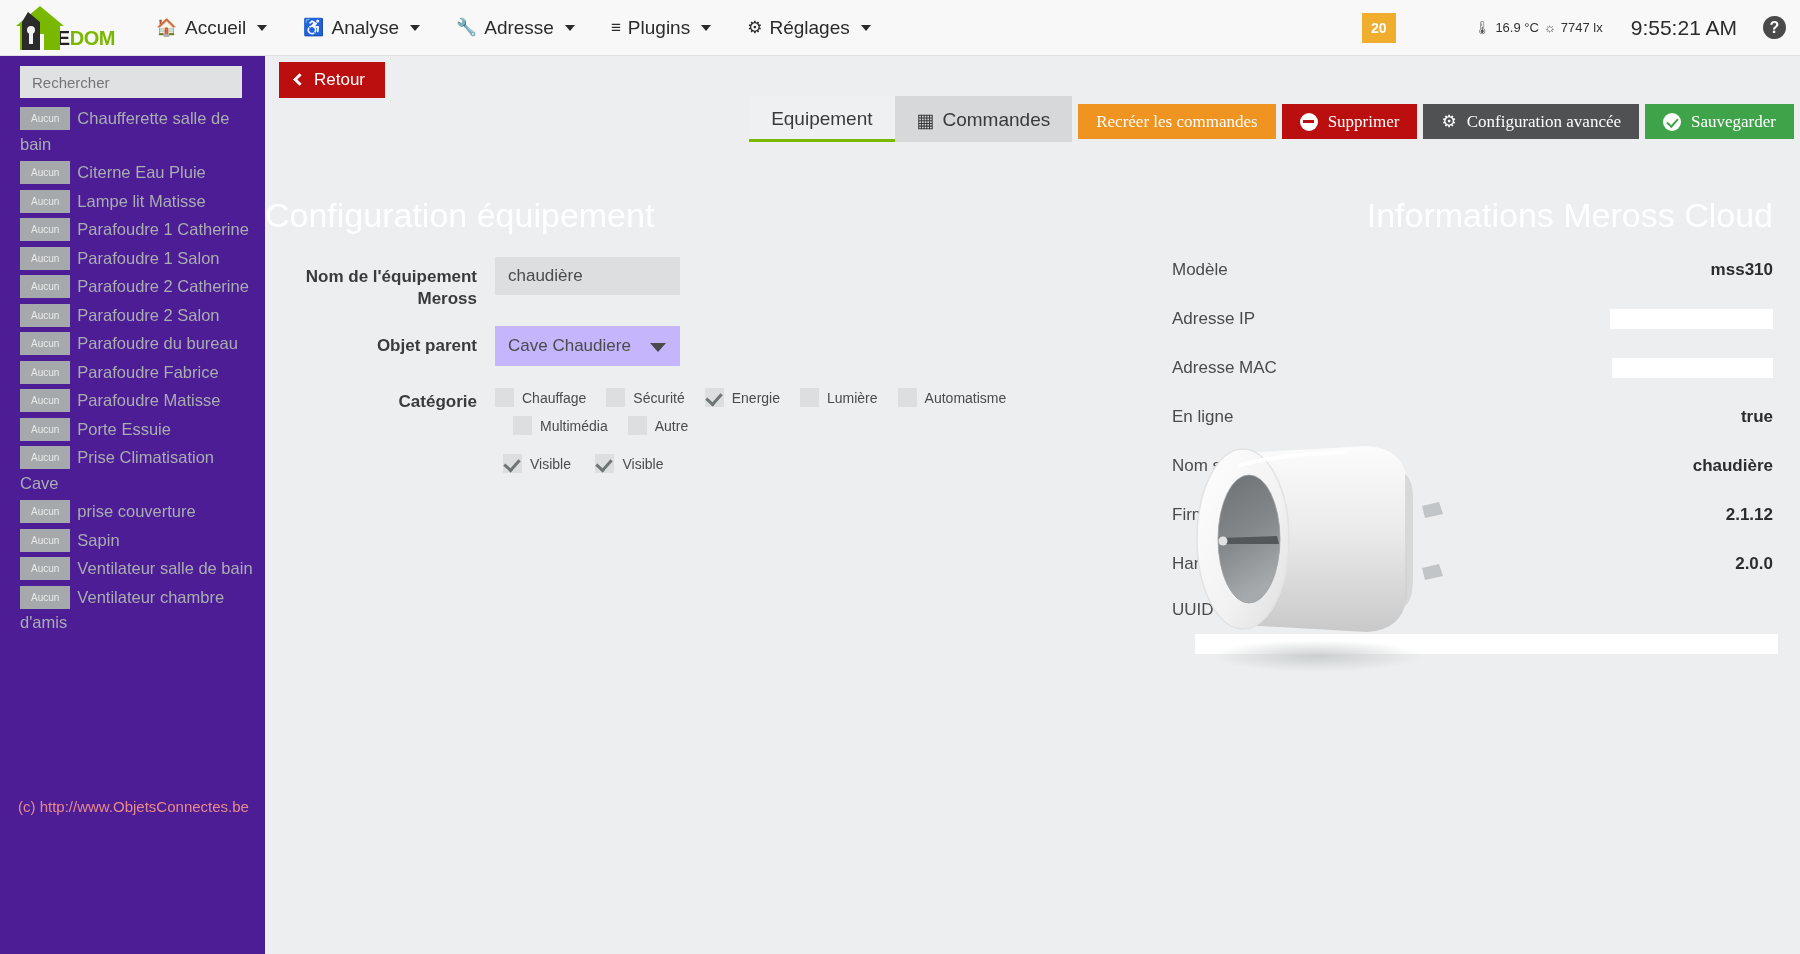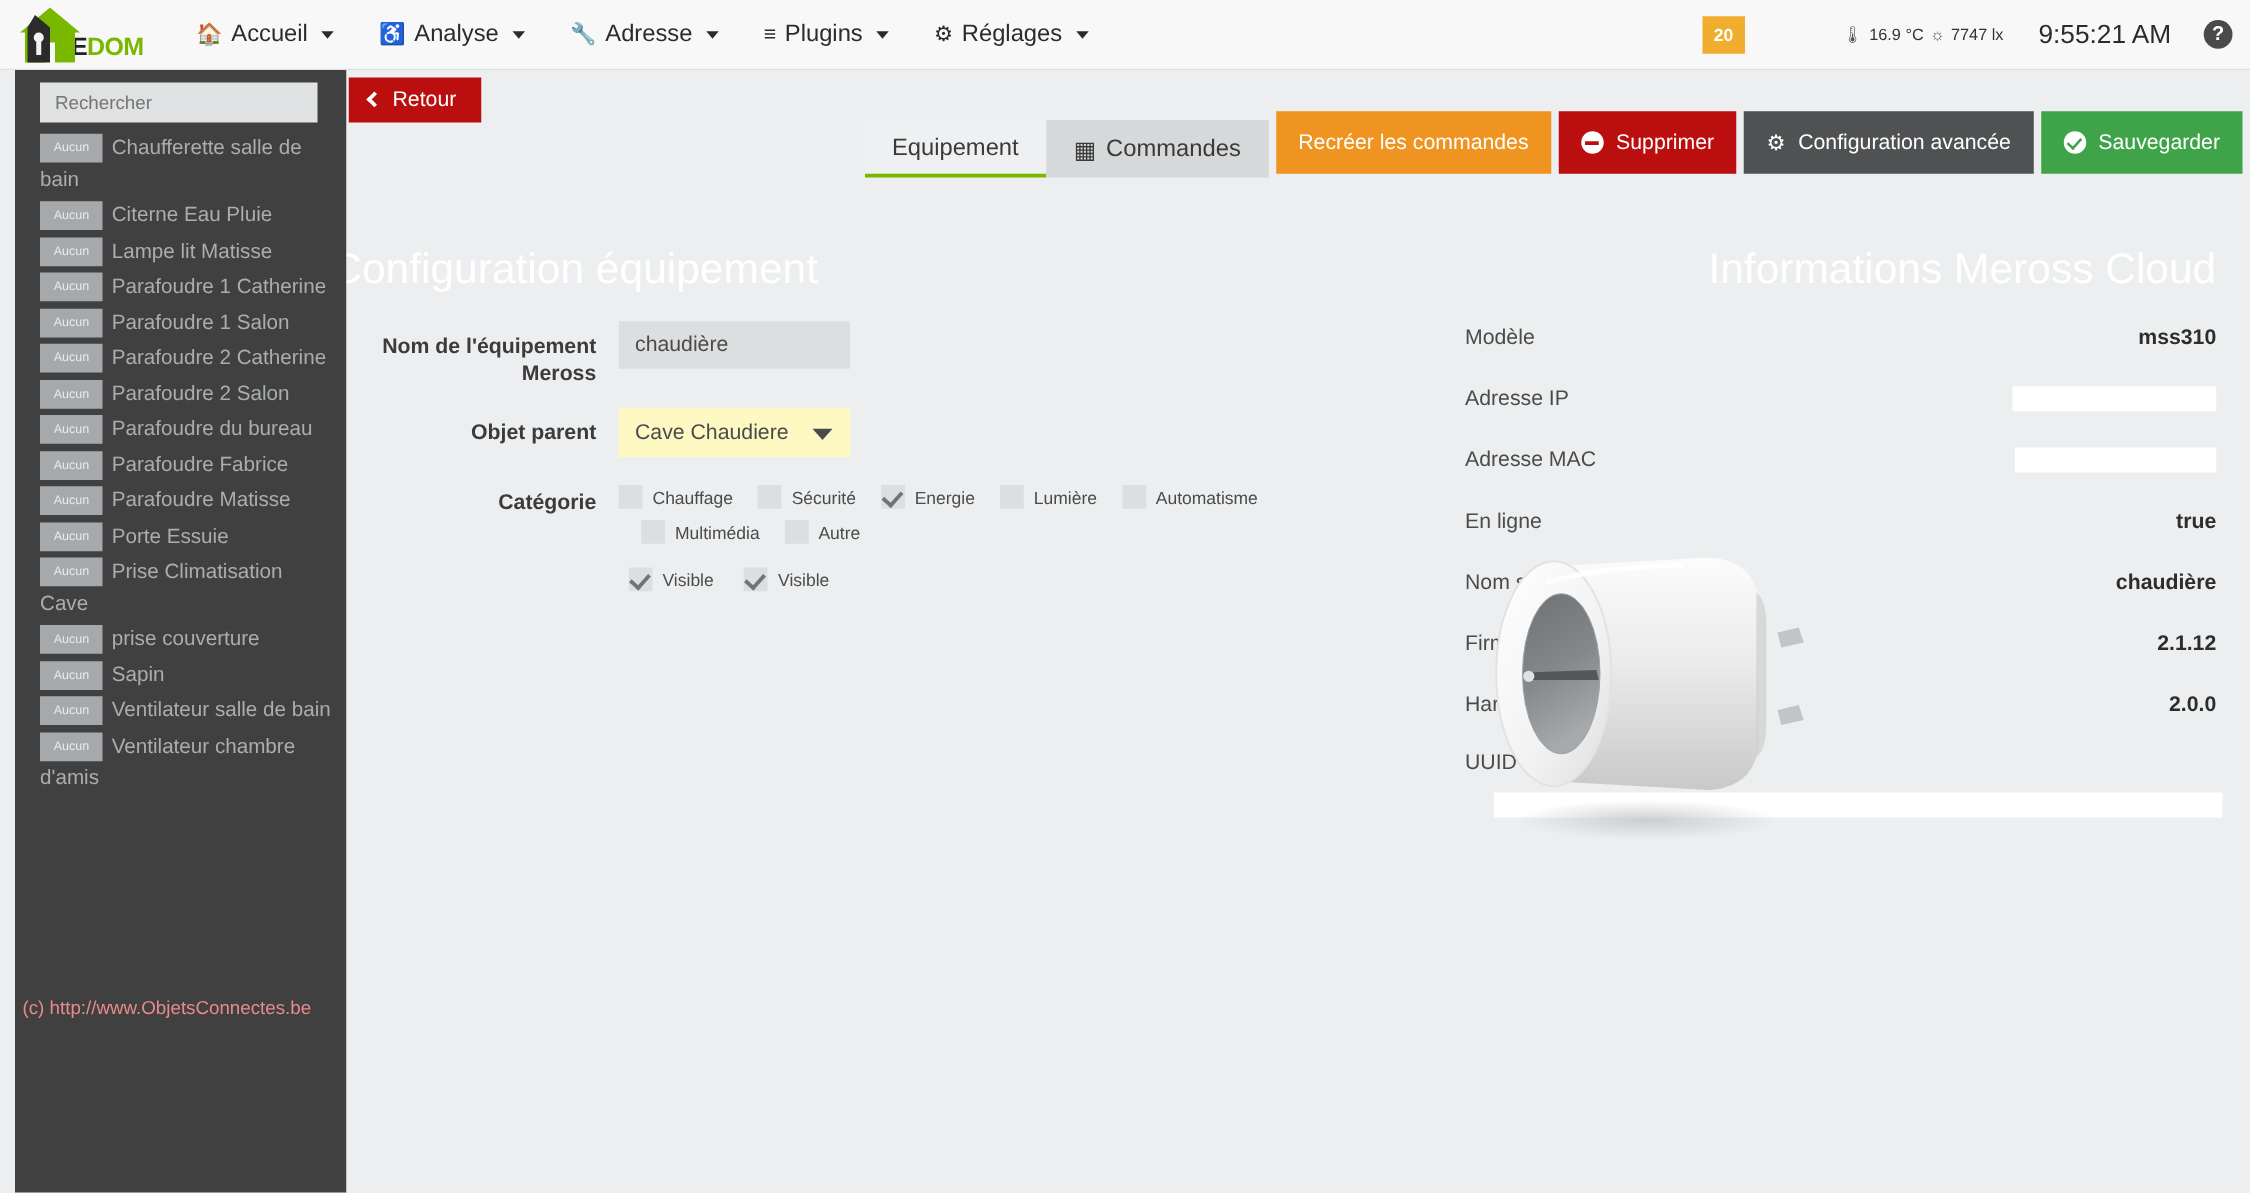--- a/index.html
+++ b/index.html
@@ -70,23 +70,23 @@
   .help-icon {
     width: 23px; height: 23px; border-radius: 50%;
     background: #4a4a4a; color: #fff;
     font-size: 16px; font-weight: bold;
     display: flex; align-items: center; justify-content: center;
     cursor: pointer;
   }
 
   
   .sidebar {
-    position: absolute; top: 56px; left: 12px;
+    position: absolute; top: 56px; left: 0;
     width: 265px; height: 898px;
-    background: #404040;
+    background: #4c1d95;
     padding: 10px 12px 0 20px;
     overflow: hidden;
     z-index: 20;
   }
   .search-box {
     width: 222px; height: 32px;
     background: #dfe1e2;
     border: none; outline: none;
     padding: 0 12px;
     font-size: 15px; color: #8a8f93;
@@ -156,23 +156,23 @@
   .tab.active {
     background: #eff0f1;
     border-bottom: 3px solid #7ab800;
   }
   .tab.inactive { background: #d6d8d9; }
 
   .tb-btn {
     display: inline-flex; align-items: center; gap: 10px;
     font-size: 17px; color: #fff;
     border: none; cursor: pointer;
-    height: 50px; padding: 0 18px;
+    height: 35px; padding: 0 18px;
     margin-left: 6px; margin-bottom: 3px;
-    font-family: Liberation Sans, sans-serif;
+    font-family: Liberation Serif, serif;
     white-space: nowrap;
   }
   .tb-orange { background: #ef9321; }
   .tb-red    { background: #bb0e0e; }
   .tb-dark   { background: #4f5152; }
   .tb-green  { background: #3fa34a; }
 
   .ic-minus-circle {
     width: 18px; height: 18px; border-radius: 50%;
     background: #fff; position: relative; flex: 0 0 auto;
@@ -225,21 +225,21 @@
   .form-field { flex: 1; }
   .inp {
     width: 185px; height: 38px;
     background: #dcdedf; border: none; outline: none;
     font-size: 17px; color: #4b4b4b;
     padding: 0 13px;
     font-family: "Liberation Sans", sans-serif;
   }
   .sel-wrap {
     position: relative; width: 185px; height: 40px;
-    background: #fef9c3;
+    background: #c4b5fd;
   }
   .sel-wrap .selval {
     font-size: 17px; color: #4b4b4b;
     line-height: 40px; padding-left: 13px;
   }
   .sel-caret {
     position: absolute; right: 14px; top: 17px;
     width: 0; height: 0;
     border-left: 8px solid transparent;
     border-right: 8px solid transparent;

